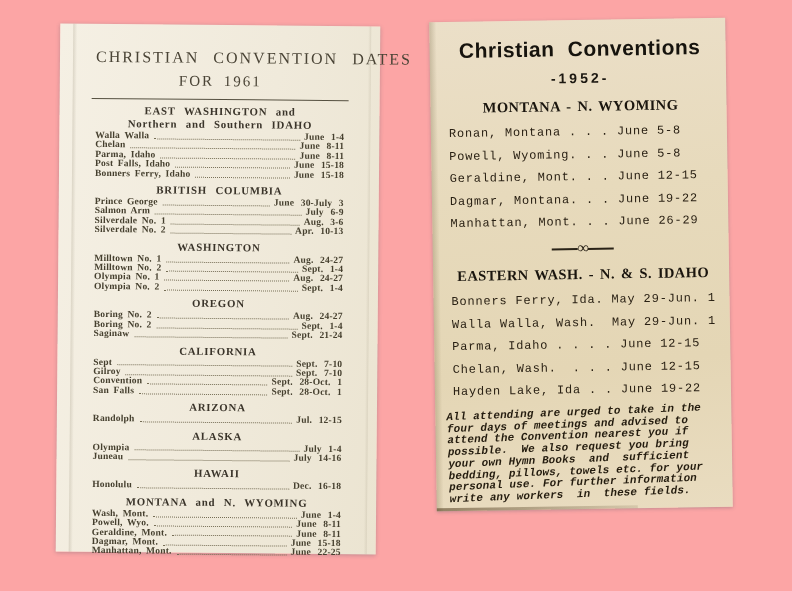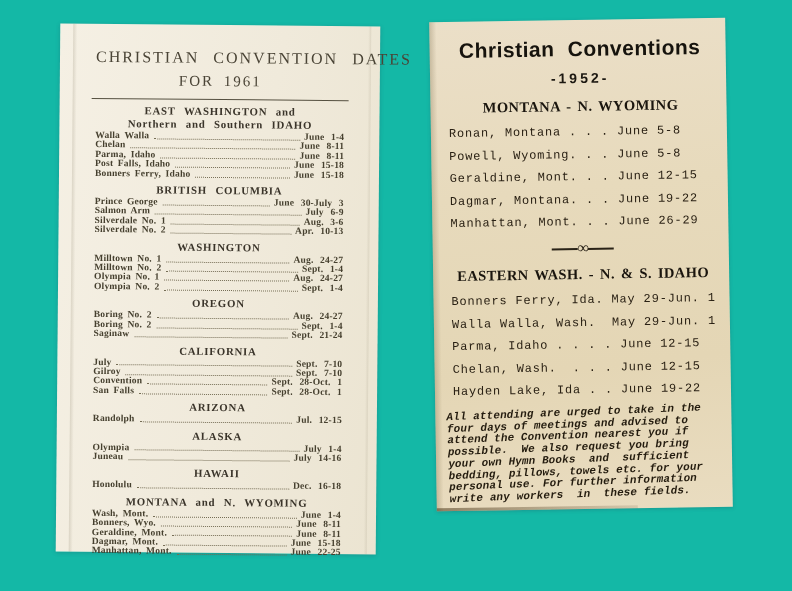--- a/index.html
+++ b/index.html
@@ -1,16 +1,16 @@
 <!DOCTYPE html>
 <html><head>
 <meta charset="utf-8">
 <style>
   html,body{margin:0;padding:0;background:#99d9f1;}
-  .stage{position:relative;width:792px;height:591px;background:#14b8a6;overflow:hidden;
+  .stage{position:relative;width:792px;height:591px;background:#fca5a5;overflow:hidden;
          font-family:"Liberation Serif", serif;}
 
   
   .paper{position:absolute;box-sizing:border-box;box-shadow:0 1px 4px rgba(40,70,90,.28);}
   .paper.left{left:58px;top:25px;width:320px;height:528px;padding:24px 35px 0 36px;
       color:#3c372b;transform:rotate(.5deg);
       background:linear-gradient(100deg,#f5f0e4 0%,#f0eadb 55%,#ebe4d1 100%);}
   .paper.left::before{content:"";position:absolute;left:13px;top:0;bottom:0;width:4px;
       background:linear-gradient(90deg,rgba(120,110,85,.20),rgba(255,255,255,0));}
   .paper.left::after{content:"";position:absolute;right:9px;top:0;bottom:0;width:3px;
@@ -171,21 +171,21 @@
             <span class="ld"></span>
             <span class="dt">Sept. 21-24</span>
           </div>
       </div>
     </div>
 
     <div class="sec">
       <div class="shead">CALIFORNIA</div>
       <div class="rows">
         <div class="row">
-            <span class="nm">July</span>
+            <span class="nm">Sept</span>
             <span class="ld"></span>
             <span class="dt">Sept. 7-10</span>
           </div>
         <div class="row">
             <span class="nm">Gilroy</span>
             <span class="ld"></span>
             <span class="dt">Sept. 7-10</span>
           </div>
         <div class="row">
             <span class="nm">Convention</span>
@@ -240,21 +240,21 @@
 
     <div class="sec">
       <div class="shead">MONTANA and N. WYOMING</div>
       <div class="rows">
         <div class="row">
             <span class="nm">Wash, Mont.</span>
             <span class="ld"></span>
             <span class="dt">June 1-4</span>
           </div>
         <div class="row">
-            <span class="nm">Bonners, Wyo.</span>
+            <span class="nm">Powell, Wyo.</span>
             <span class="ld"></span>
             <span class="dt">June 8-11</span>
           </div>
         <div class="row">
             <span class="nm">Geraldine, Mont.</span>
             <span class="ld"></span>
             <span class="dt">June 8-11</span>
           </div>
         <div class="row">
             <span class="nm">Dagmar, Mont.</span>

